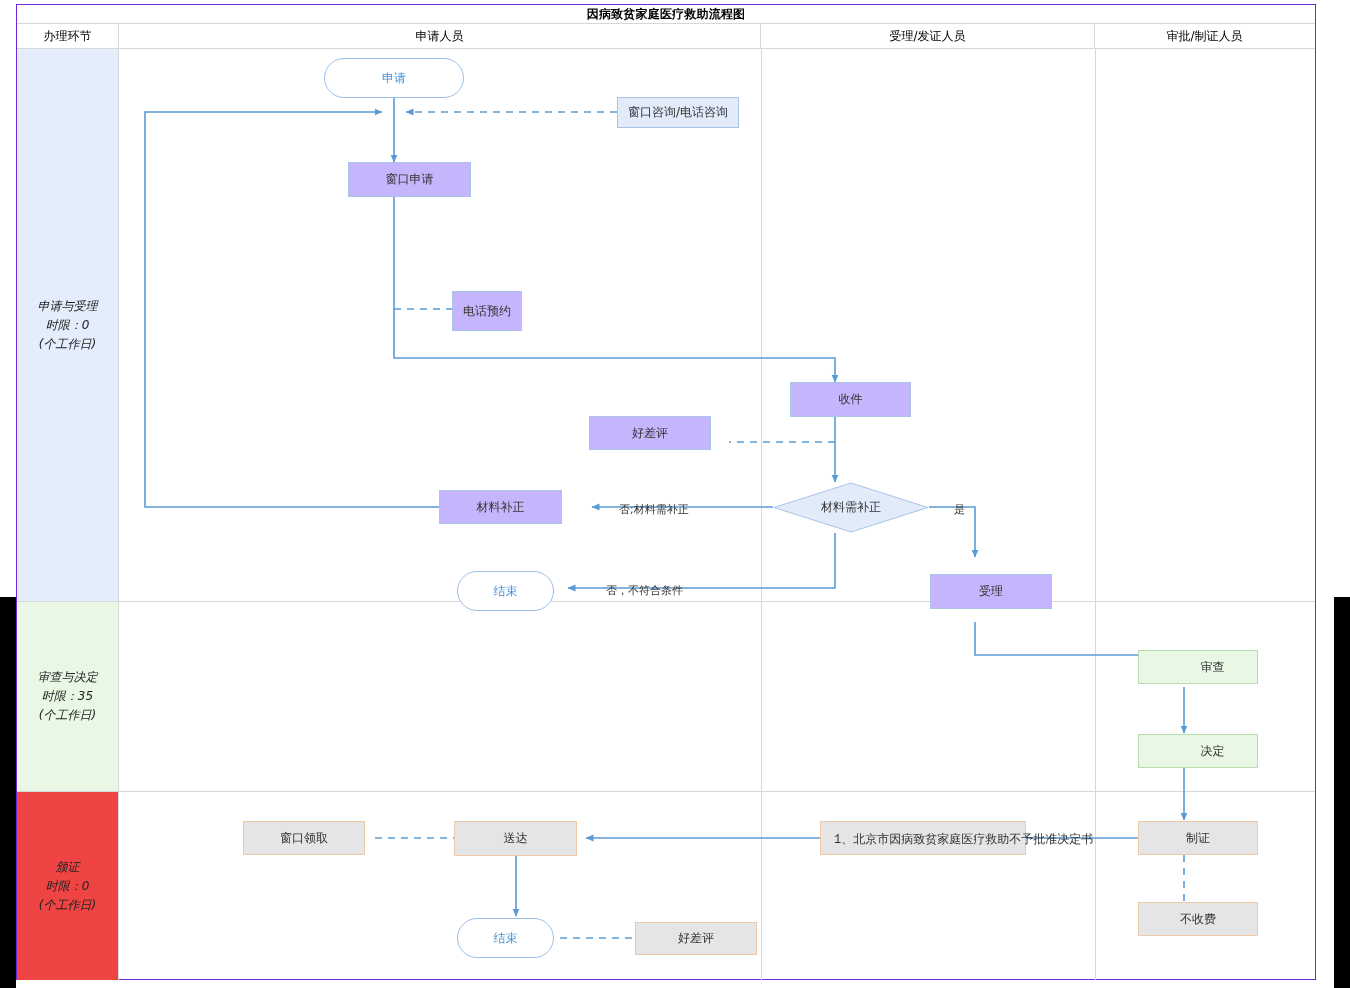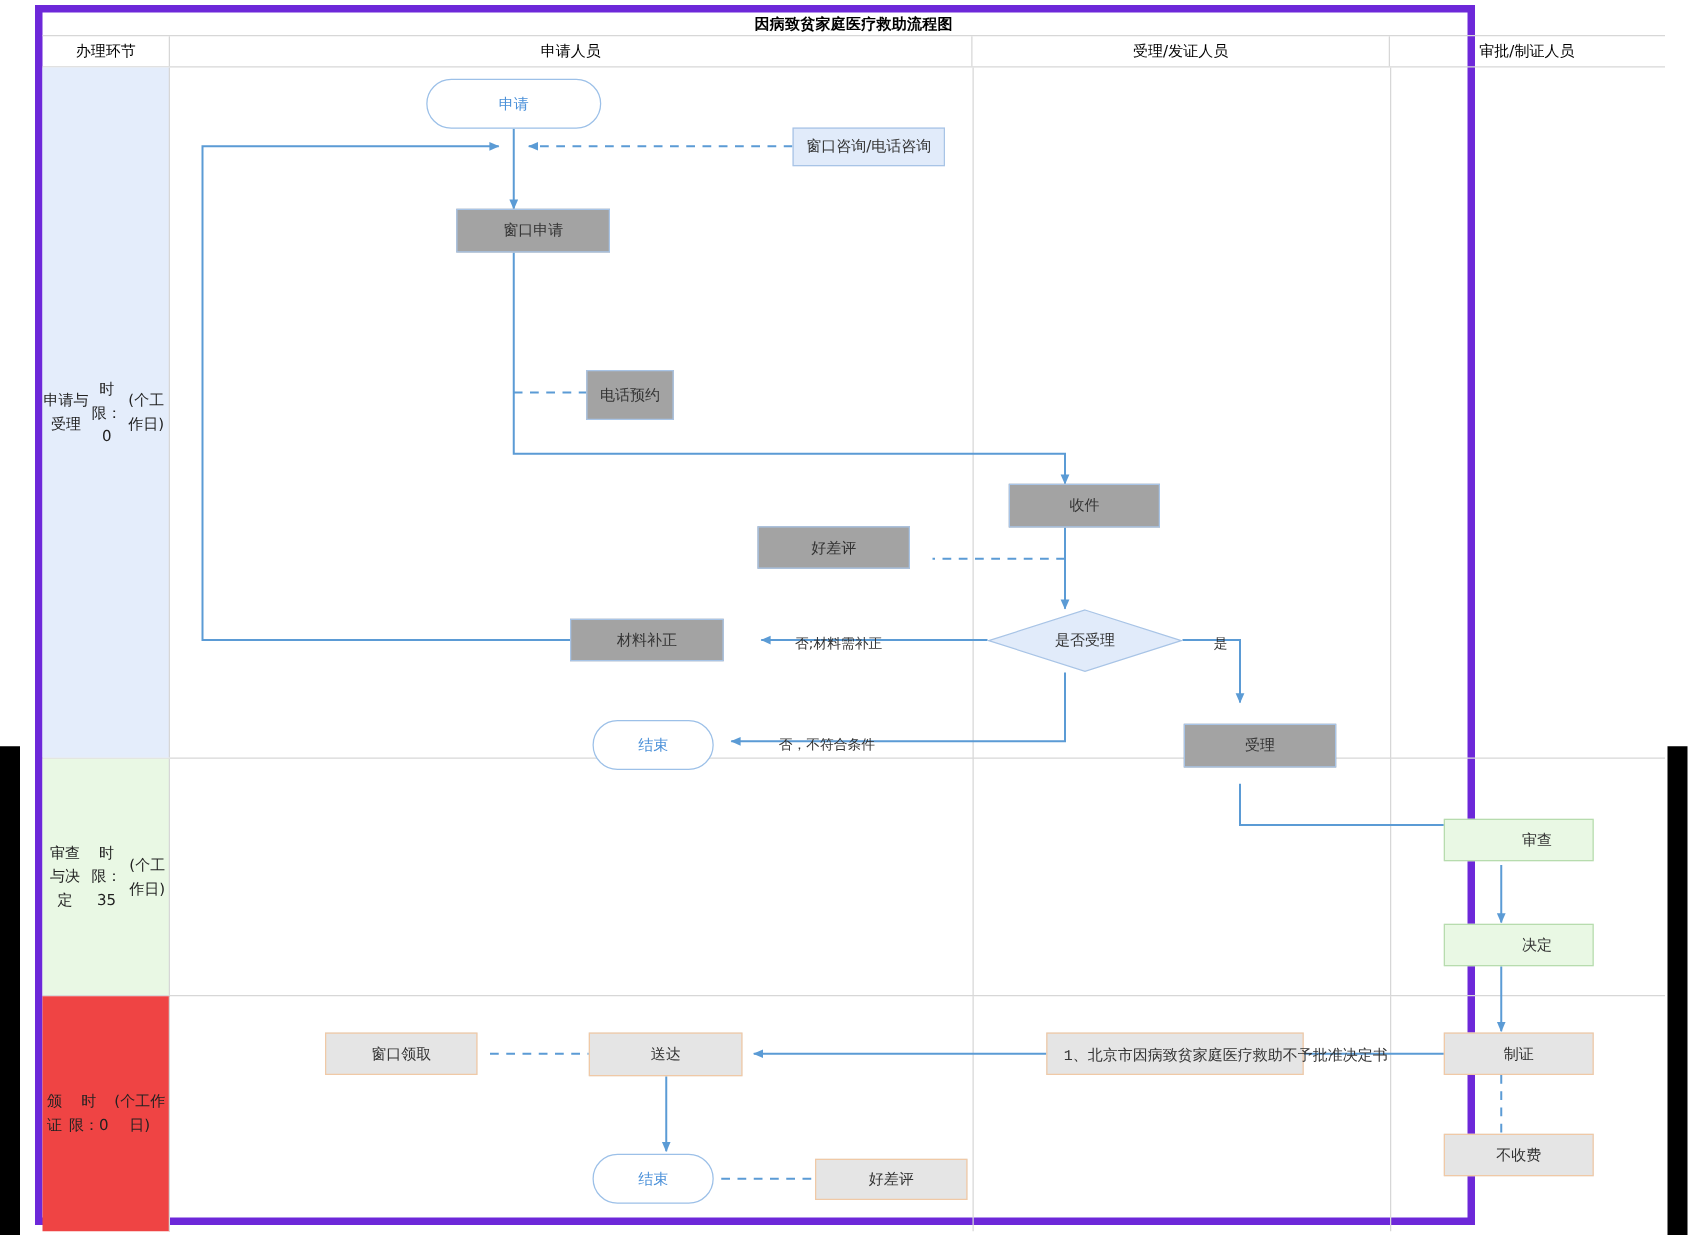--- a/index.html
+++ b/index.html
@@ -19,25 +19,25 @@
   .bleed {
     position: absolute;
     background: #000000;
     z-index: 40;
   }
   #bleed-left  { left: 0;    top: 597px; width: 16px; height: 391px; }
   #bleed-right { left: 1334px; top: 597px; width: 16px; height: 391px; }
 
   #chart-root {
     position: absolute;
-    left: 28px;
+    left: 16px;
     top: 4px;
-    width: 1152px;
+    width: 1300px;
     height: 976px;
-    border: 6px solid #6d28d9;
+    border: 1px solid #6d28d9;
     box-sizing: border-box;
     background: #fff;
     z-index: 10;
   }
 
   
   #title-row {
     position: absolute;
     left: 0; top: 0;
     width: 1298px; height: 19px;
@@ -95,26 +95,28 @@
   }
   .lane-label {
     position: absolute;
     left: 0;
     top: 0;
     width: 102px;
     height: 100%;
     box-sizing: border-box;
     border-right: 1px solid #d7d7d7;
     display: flex;
+    flex-direction: column;
     align-items: center;
     justify-content: center;
     font-size: 12px;
     color: #222;
     line-height: 19px;
     text-align: center;
+    font-style: italic;
   }
   #lane-0 { top: 44px;  height: 553px; }
   #lane-1 { top: 597px; height: 190px; }
   #lane-2 { top: 787px; height: 188px; border-bottom: none; }
 
   #lane-0 .lane-label { background: #e4edfb; }
   #lane-1 .lane-label { background: #e9f8e4; }
   #lane-2 .lane-label { background: #ef4444; }
 
   
@@ -132,21 +134,21 @@
     box-sizing: border-box;
     display: flex;
     align-items: center;
     justify-content: center;
     font-size: 12px;
     z-index: 12;
     white-space: nowrap;
   }
   .node.rect   { border: 1px solid #a8c4e6; }
   .node.round  { border: 1px solid #9cc0e8; border-radius: 22px; background: #ffffff; color: #4a90d9; }
-  .node.blue   { background: #a3a3a3; color: #333; }
+  .node.blue   { background: #c4b5fd; color: #333; }
   .node.green  { background: #e9f8e4; border-color: #b7dcae; color: #333; padding-left: 29px; }
   .node.peach  { background: #e5e5e5; border-color: #f0c9a6; color: #333; }
   .node.note-blue { background: #e1ebfa; border: 1px solid #a8c4e6; color: #333; }
 
   .node.overflow { overflow: visible; }
   .node.overflow > span { position: relative; left: 0; font-family: Liberation Mono, monospace; }
 
   
   .edge-label {
     position: absolute;
@@ -262,21 +264,21 @@
   <div class="node rect blue" style="left:773px; top:377px; width:121px; height:35px;">收件</div>
 
   <div class="node rect blue" style="left:572px; top:411px; width:122px; height:34px;">好差评</div>
 
   <div class="node rect blue" style="left:422px; top:485px; width:123px; height:34px;">材料补正</div>
 
   <div style="position:absolute; left:756px; top:477px; width:156px; height:51px; z-index:12;">
     <svg width="156" height="51" viewBox="0 0 156 51" style="position:absolute;left:0;top:0;">
       <polygon points="78,1 155,25.5 78,50 1,25.5" fill="#e1ebfa" stroke="#a8c4e6" stroke-width="1"></polygon>
     </svg>
-    <div style="position:absolute;left:0;top:0;width:156px;height:51px;display:flex;align-items:center;justify-content:center;font-size:12px;color:#333;">是否受理</div>
+    <div style="position:absolute;left:0;top:0;width:156px;height:51px;display:flex;align-items:center;justify-content:center;font-size:12px;color:#333;">材料需补正</div>
   </div>
 
   <div class="node round" style="left:440px; top:566px; width:97px; height:40px;">结束</div>
 
   <div class="node rect blue" style="left:913px; top:569px; width:122px; height:35px;">受理</div>
 
   <div class="edge-label" style="left:602px; top:497px;">否;材料需补正</div>
   <div class="edge-label" style="left:937px; top:497px;">是</div>
   <div class="edge-label" style="left:589px; top:578px;">否，不符合条件</div>
 

